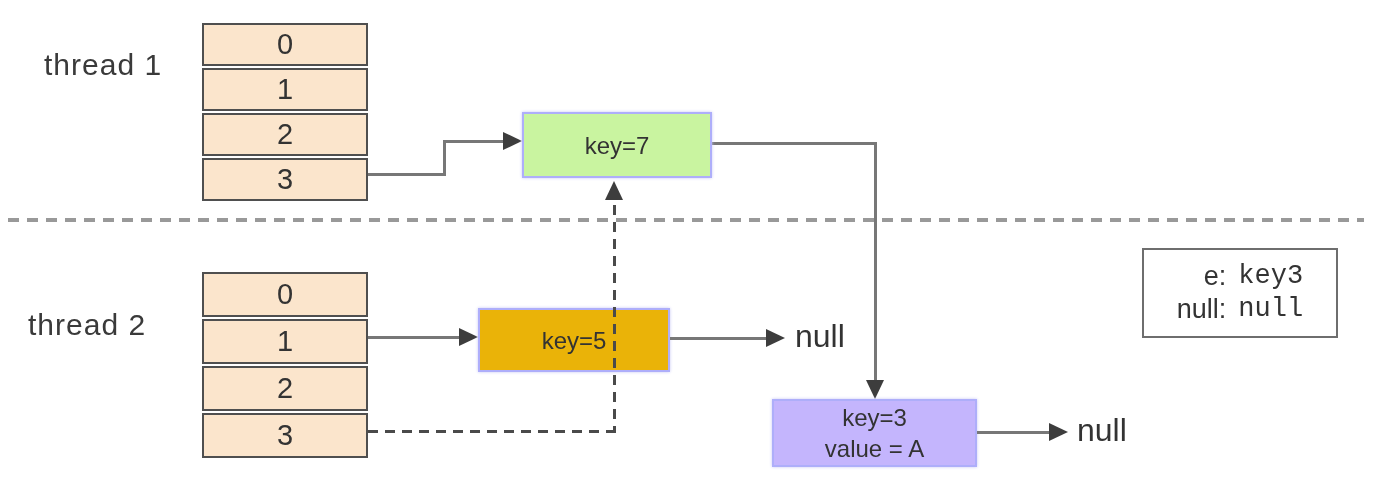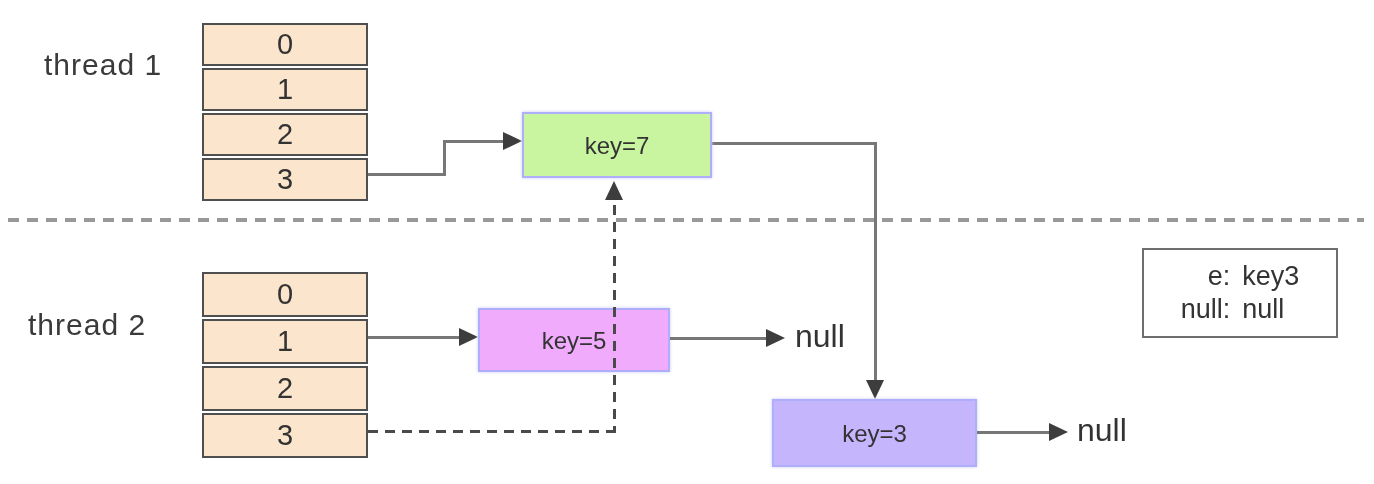--- a/index.html
+++ b/index.html
@@ -16,21 +16,21 @@
     display:flex;align-items:center;justify-content:center;
     font-size:29px;color:#333;
   }
   
   .node{
     box-sizing:border-box;border:2px solid #aeaefa;box-shadow:0 0 3px #c8c8f5;
     display:flex;flex-direction:column;align-items:center;justify-content:center;
     font-size:24px;line-height:31px;color:#333;text-align:center;
   }
   .node-key7{background:#c9f4a0;}
-  .node-key5{background:#f0abfc;}
+  .node-key5{background:#eab308;}
   .node-key3{background:#c4b5fd;}
   
   .line-h{height:3px;background:#777;}
   .line-v{width:3px;background:#777;}
   
   .dash-h{height:3px;background:repeating-linear-gradient(90deg,#4a4a4a 0 10px,transparent 10px 17px);}
   .dash-v{width:3px;background:repeating-linear-gradient(180deg,#4a4a4a 0 10px,transparent 10px 17px);}
   .divider{height:4px;background:repeating-linear-gradient(90deg,#999 0 11px,transparent 11px 19px);}
   
   .ah-right{width:0;height:0;border-top:9px solid transparent;border-bottom:9px solid transparent;border-left:19px solid #3d3d3d;}
@@ -38,21 +38,21 @@
   .ah-up{width:0;height:0;border-left:9px solid transparent;border-right:9px solid transparent;border-bottom:19px solid #3d3d3d;}
   .null-text{font-size:32px;color:#333;}
   
   .note-box{
     box-sizing:border-box;border:2.5px solid #6e6e6e;background:#fff;
     display:grid;grid-template-columns:auto auto;column-gap:12px;row-gap:2px;
     align-content:center;justify-content:center;font-size:27px;color:#333;
     padding:6px 14px;
   }
   .note-label{text-align:right;}
-  .note-value{text-align:left;}
+  .note-value{text-align:left;font-family:Liberation Mono, monospace;}
 </style>
 </head>
 <body>
 
 <div id="stage">
 
   <div class="abs thread-label" style="left:44px;top:48px;">thread 1</div>
   <div class="abs thread-label" style="left:28px;top:290px;margin-top:18px;">thread 2</div>
 
   <div class="abs bucket-array" style="left:202px;top:23px;width:166px;">
@@ -84,20 +84,21 @@
   <div class="abs ah-right" style="left:459px;top:328px;"></div>
 
   <div class="abs node node-key7" style="left:522px;top:112px;width:190px;height:66px;">
     <div>key=7</div>
   </div>
   <div class="abs node node-key5" style="left:478px;top:308px;width:192px;height:64px;">
     <div>key=5</div>
   </div>
   <div class="abs node node-key3" style="left:772px;top:399px;width:205px;height:68px;">
     <div>key=3</div>
+    <div>value = A</div>
   </div>
 
   <div class="abs line-h" style="left:670px;top:337px;width:98px;"></div>
   <div class="abs ah-right" style="left:766px;top:329px;"></div>
   <div class="abs null-text" style="left:795px;top:318px;">null</div>
 
   <div class="abs line-h" style="left:977px;top:431px;width:74px;"></div>
   <div class="abs ah-right" style="left:1049px;top:423px;"></div>
   <div class="abs null-text" style="left:1077px;top:412px;">null</div>
 

